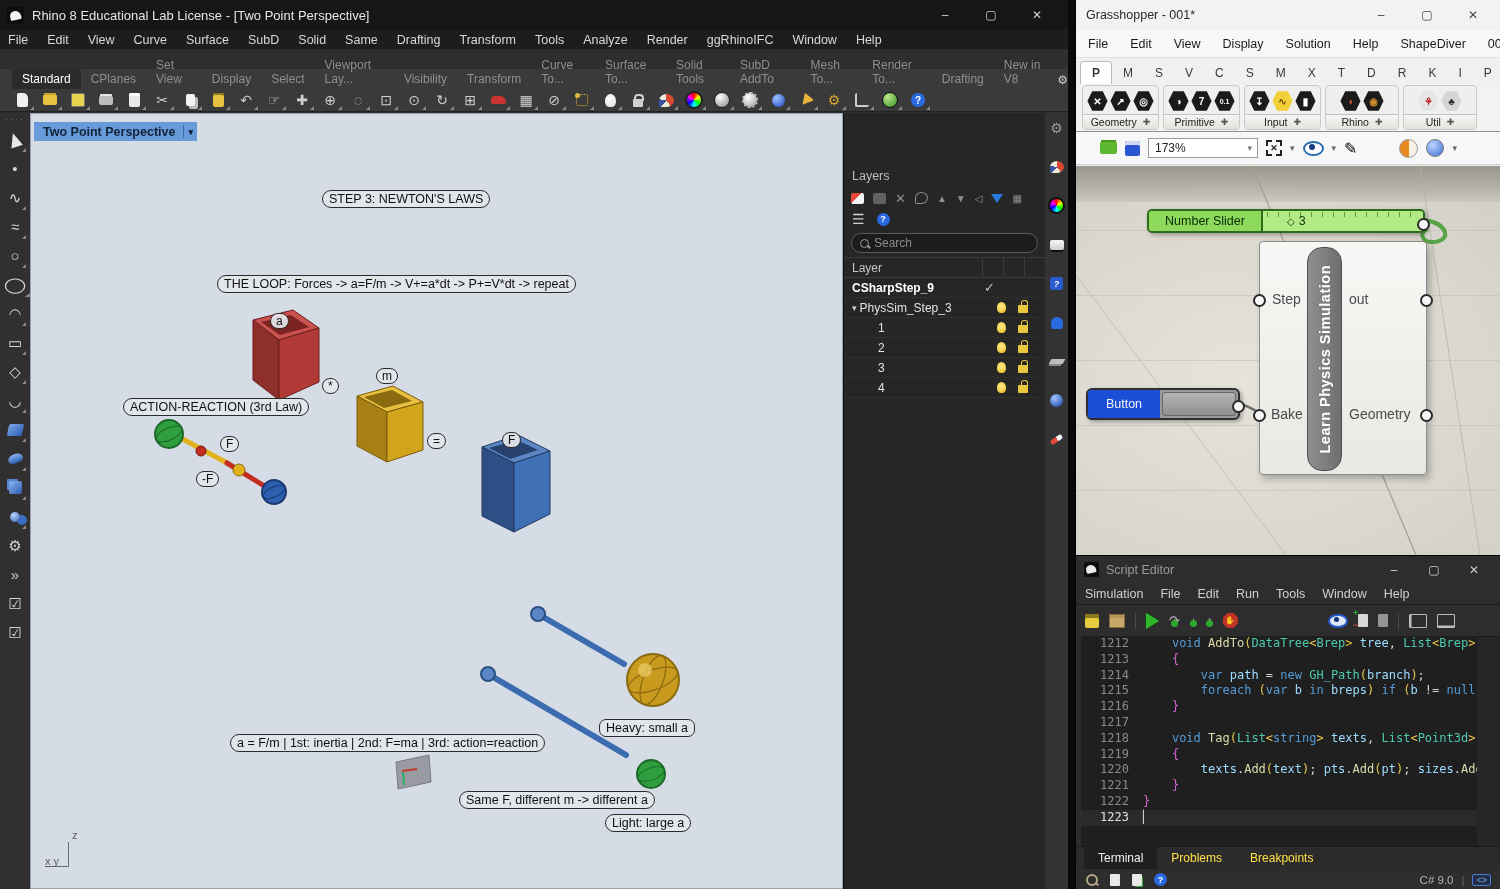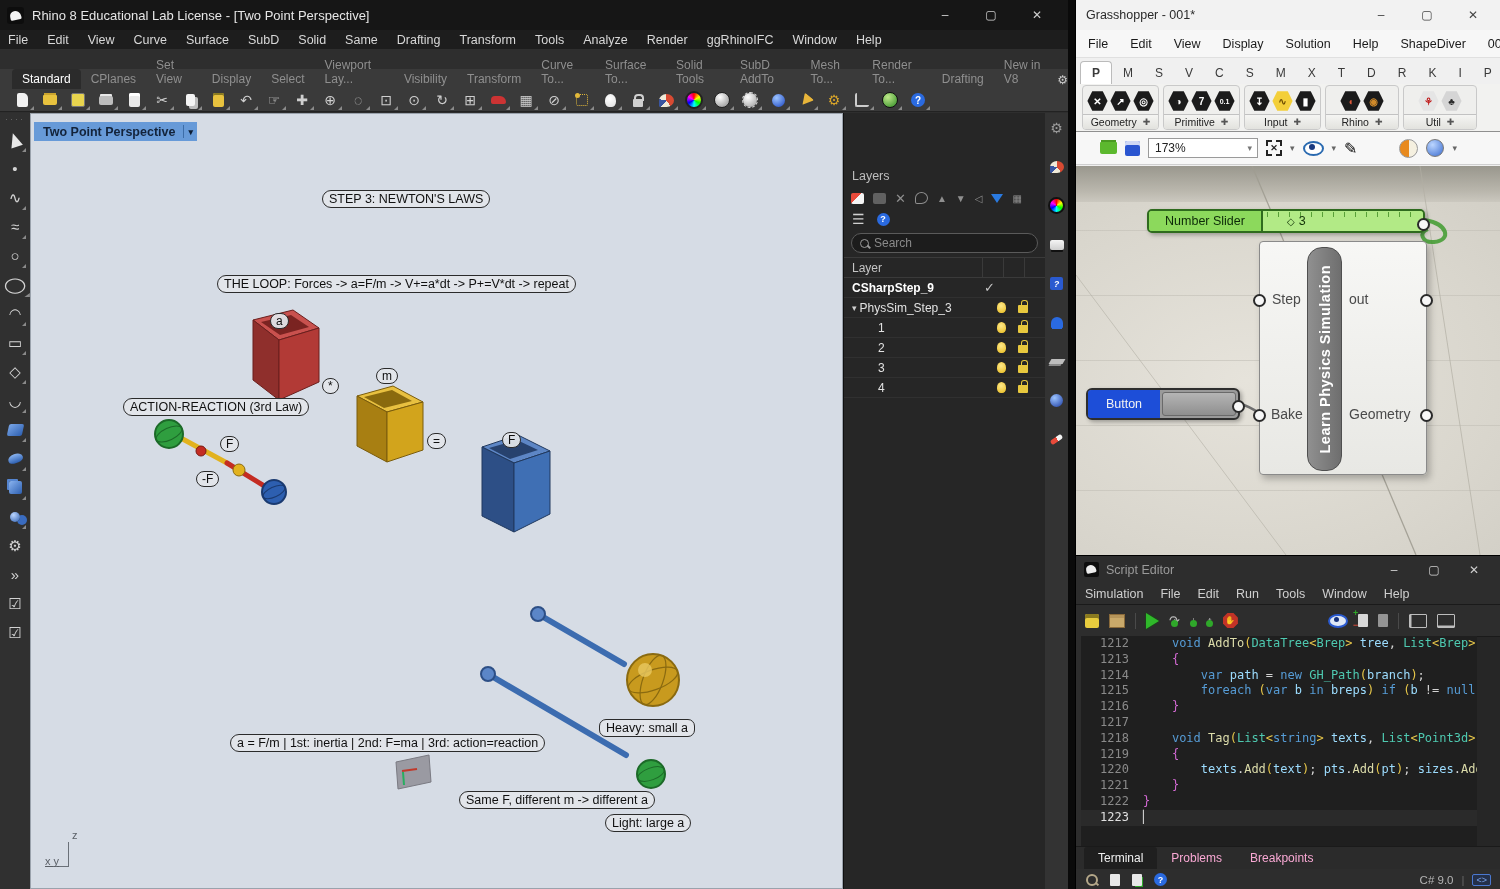--- a/index.html
+++ b/index.html
@@ -179,21 +179,21 @@
   .sti .lay2{width:16px;height:12px;border:1.5px solid #bdbdbd;border-radius:1px;box-shadow:inset 0 -5px 0 -3.5px #bdbdbd;}
   .s-code{position:absolute;left:0;top:80px;width:401px;height:210px;background:#1f1f1f;font-family:"DejaVu Sans Mono",monospace;font-size:12px;line-height:15.8px;overflow:hidden;border-left:5px solid #2d2d2d;box-sizing:border-box;}
   .s-row{display:flex;white-space:pre;}
   .s-row.cur{background:#2a2a2a;}
   .s-gut{width:48px;text-align:right;color:#8a8a8a;padding-right:14px;flex:none;user-select:none;}
   .s-row.cur .s-gut{color:#e0e0e0;}
   .s-txt{color:#d4d4d4;}
   .tk-kw{color:#569cd6;} .tk-ty{color:#4ec9b0;} .tk-fn{color:#dcdcaa;} .tk-va{color:#9cdcfe;}
   .tk-pl{color:#d4d4d4;} .tk-br{color:#e8c84a;} .tk-bc{color:#d46ad4;}
   .s-tabs{position:absolute;left:0;top:290px;width:425px;height:23px;background:#2b2b2b;display:flex;align-items:flex-end;padding-left:8px;box-sizing:border-box;border-top:1px solid #1a1a1a;}
-  .s-tab{font-size:12px;color:#f9a8d4;padding:4px 14px;}
+  .s-tab{font-size:12px;color:#fde047;padding:4px 14px;}
   .s-tab.active{color:#f0f0f0;background:#1f1f1f;border-radius:3px 3px 0 0;}
   .s-status{position:absolute;left:0;top:313px;width:425px;height:21px;background:#2d2d2d;display:flex;align-items:center;padding:0 10px;box-sizing:border-box;gap:12px;}
   .s-status .right{margin-left:auto;display:flex;align-items:center;gap:8px;color:#b5b5b5;font-size:11.5px;}
   .ssi .mag2{width:8px;height:8px;border:2px solid #b5a88a;border-radius:50%;position:relative;}
   .ssi .mag2:after{content:"";position:absolute;left:7px;top:7px;width:4px;height:2px;background:#b5a88a;transform:rotate(45deg);}
   .ssi .page2{width:10px;height:12px;background:#e8e8e8;border-radius:1px;}
   .ssi .helpc{width:13px;height:13px;border-radius:50%;background:#2a6ae0;color:#fff;font-size:9px;font-weight:bold;display:flex;align-items:center;justify-content:center;}
   .codebox{border:1.5px solid #4a78d0;color:#7aa2e8;font-size:9px;padding:0 3px;border-radius:2px;background:#24304a;}
   .gap-strip{position:absolute;left:1068px;top:0;width:7px;height:889px;background:#0a0a0a;}
 </style>

